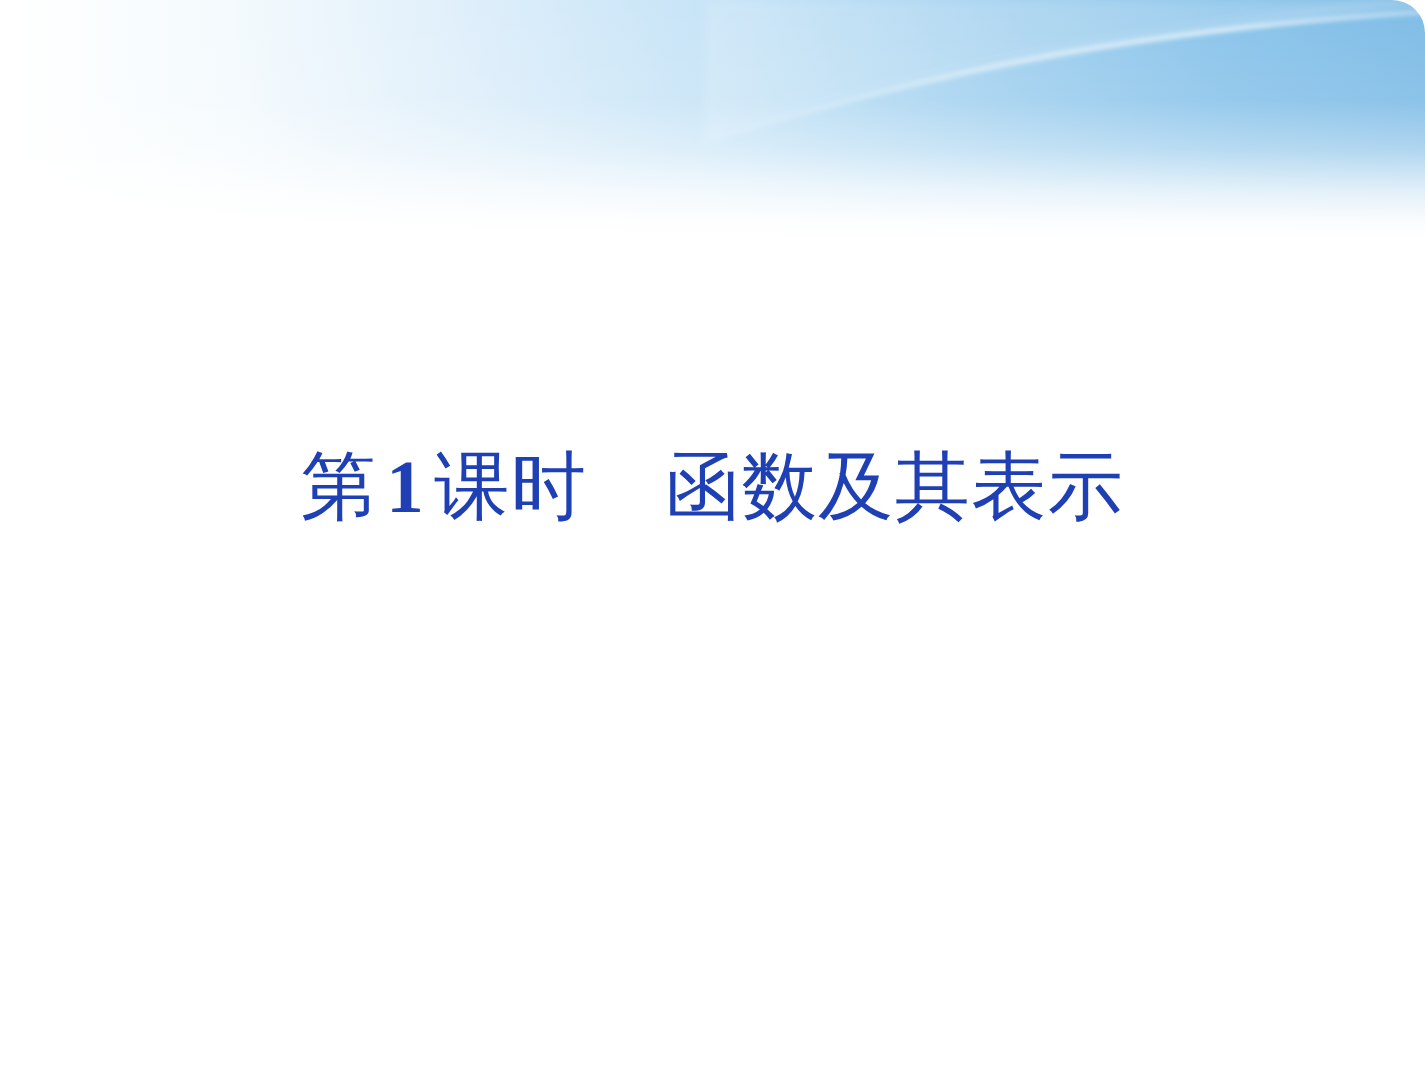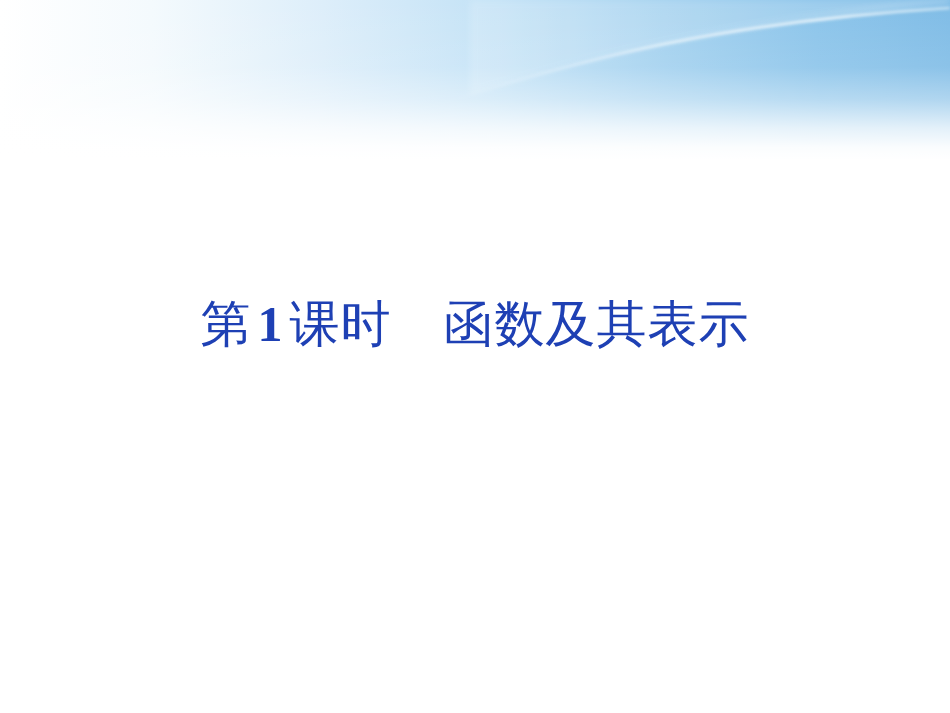--- a/index.html
+++ b/index.html
@@ -10,20 +10,21 @@
   body {
     font-family: "Liberation Serif", "DejaVu Serif", serif;
   }
 
   .slide {
     position: relative;
     width: 950px;
     height: 713px;
     background: #ffffff;
     overflow: hidden;
+    border-radius: 22px;
   }
 
   
   .banner {
     position: absolute;
     left: 0;
     top: 0;
     width: 950px;
     height: 160px;
     overflow: hidden;

